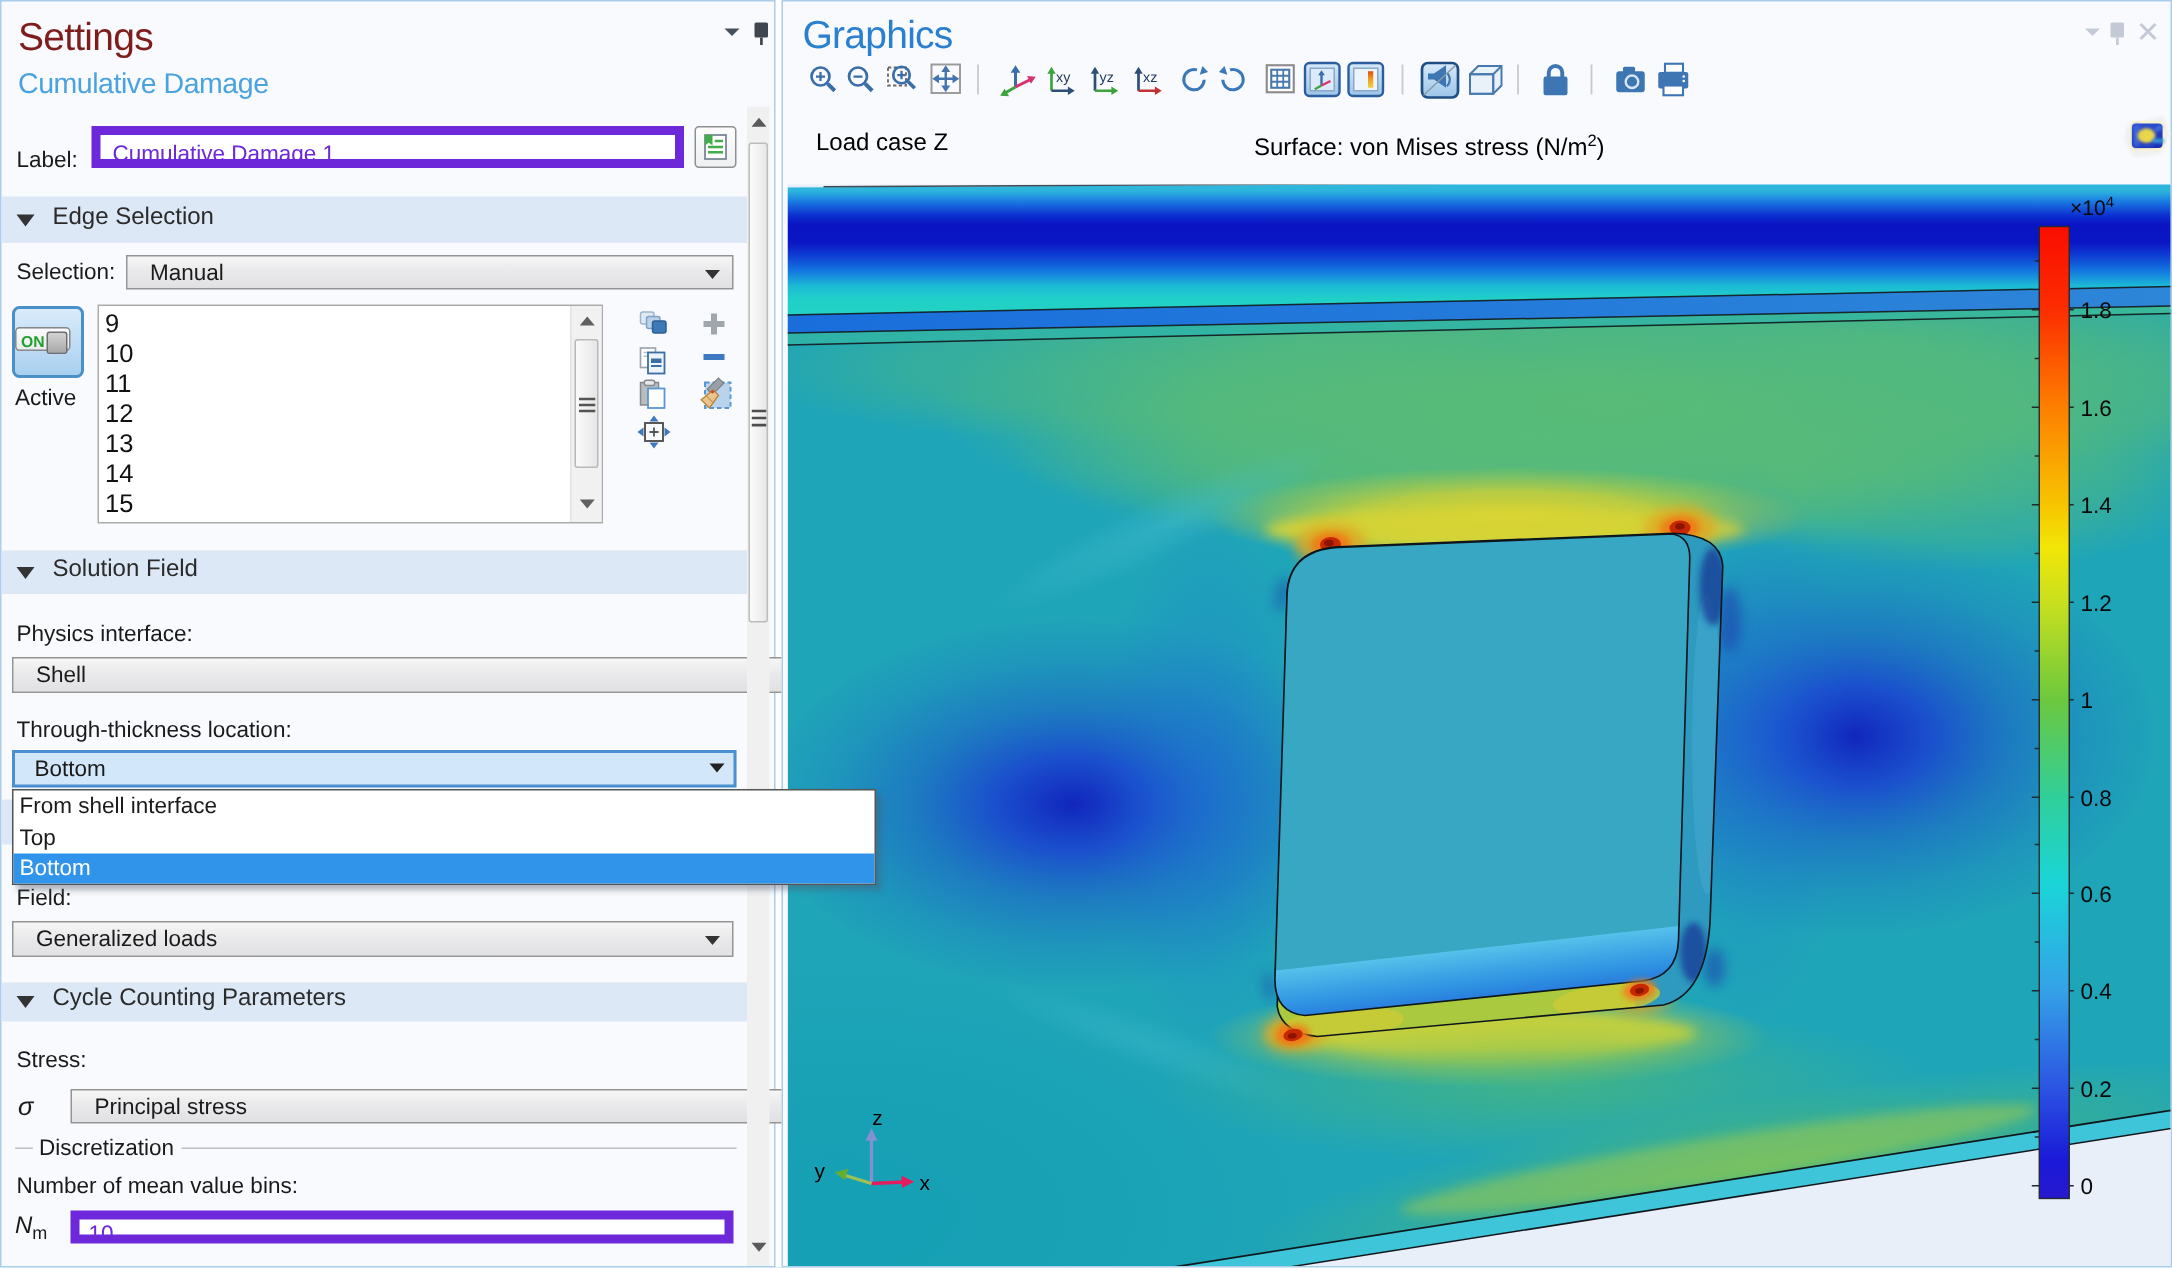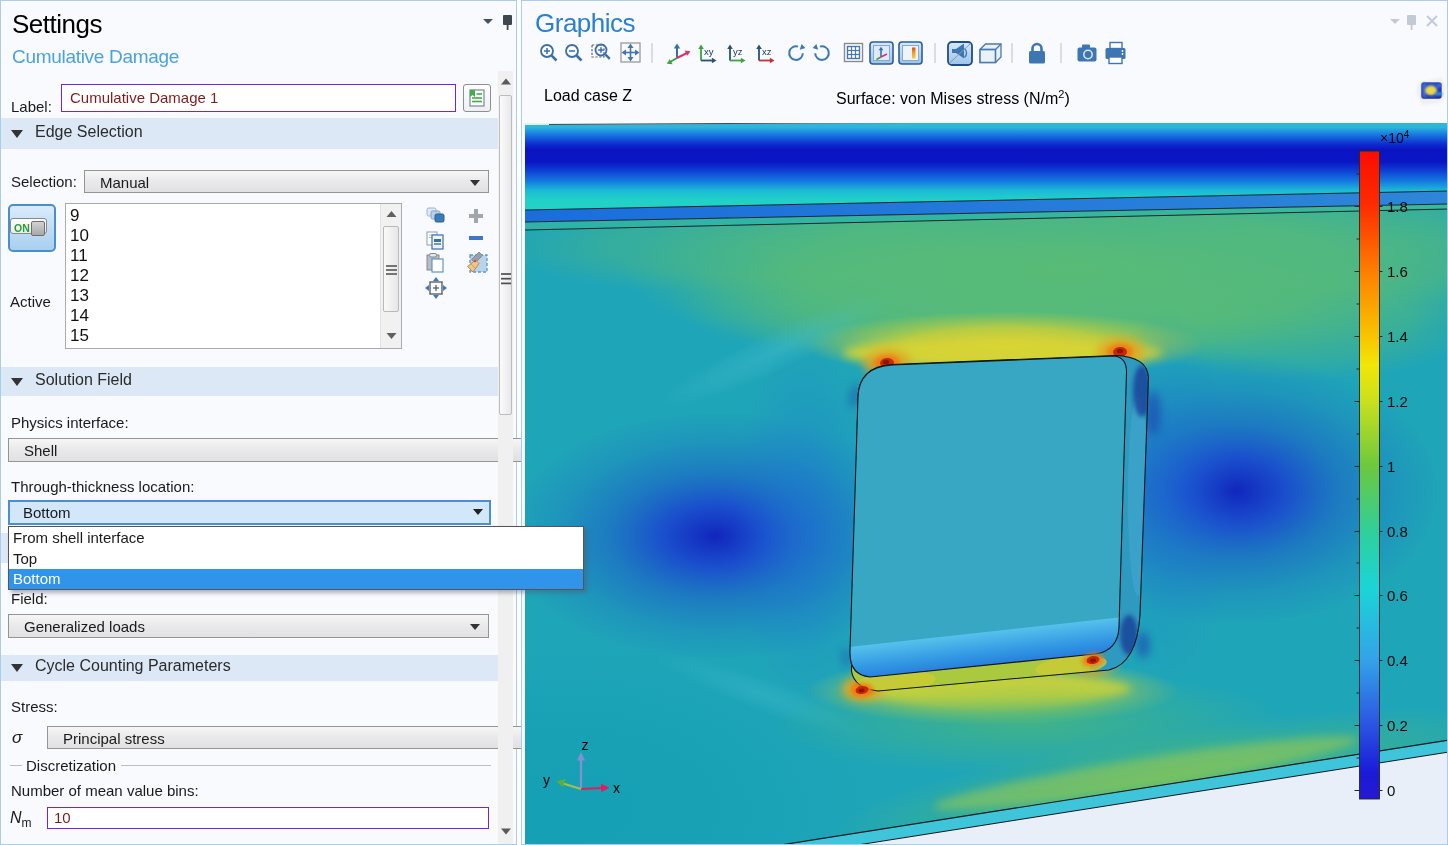--- a/index.html
+++ b/index.html
@@ -2,24 +2,24 @@
 <html><head>
 <meta charset="utf-8">
 <style>
 * { margin:0; padding:0; box-sizing:border-box; }
 html,body { width:1448px; height:845px; overflow:hidden; background:#fff;
   font-family:"Liberation Sans", sans-serif; }
 #stage { position:relative; width:1448px; height:845px; background:#ffffff; }
 .panel { position:absolute; background:#f8fafd; border:1px solid #abcdea; }
 #left { left:0; top:0; width:517px; height:845px; }
 #right { left:521px; top:0; width:927px; height:845px; }
-.t-settings { position:absolute; left:11px; top:8px; font-size:26px; letter-spacing:-0.5px; color:#000000; }
+.t-settings { position:absolute; left:11px; top:8px; font-size:26px; letter-spacing:-0.5px; color:#7f1d1d; }
 .t-sub { position:absolute; left:11px; top:45px; font-size:19px; letter-spacing:-0.3px; color:#4aa3de; }
 .lbl { position:absolute; font-size:15px; color:#1a1a1a; white-space:nowrap; }
-.inp { position:absolute; background:#fff; border:1px solid #6d28d9; font-size:15px; color:#7f1d1d; }
+.inp { position:absolute; background:#fff; border:6px solid #6d28d9; font-size:15px; color:#6d28d9; }
 .secbar { position:absolute; left:0; width:497px; background:#dce8f6; }
 .secbar .tri { position:absolute; left:10px; width:0; height:0; border-left:6px solid transparent; border-right:6px solid transparent; border-top:8px solid #333; }
 .secbar .st { position:absolute; left:34px; font-size:16px; color:#2b2b2b; }
 .combo { position:absolute; border:1px solid #949494; background:linear-gradient(#f6f6f6,#eaeaec 45%,#e1e1e4); }
 .combo .ct { position:absolute; left:15px; top:50%; transform:translateY(-50%); font-size:15px; color:#1a1a1a; white-space:nowrap;}
 .combo .arr { position:absolute; right:8px; top:50%; margin-top:-2px; width:0; height:0; border-left:5px solid transparent; border-right:5px solid transparent; border-top:6px solid #333; }
 .gt { position:absolute; font-size:16px; color:#000; white-space:nowrap; }
 </style>
 </head>
 <body>
@@ -44,37 +44,37 @@
         <rect x="6" y="5" width="14" height="16" fill="#fff" stroke="#7a8894" stroke-width="1.2"></rect>
         <path d="M6 5 h5 v7 l-2.5 -2 l-2.5 2 Z" fill="#3fae49"></path>
         <g stroke="#3fae49" stroke-width="1.6">
             <line x1="12.5" y1="9" x2="18" y2="9"></line>
             <line x1="8" y1="13" x2="18" y2="13"></line>
             <line x1="8" y1="16.5" x2="18" y2="16.5"></line>
           </g>
       </svg>
     </div>
 
-    <div class="secbar" style="top:117px; height:31px;">
+    <div class="secbar" style="top:130px; height:31px;">
         <div class="tri" style="top:12px"></div>
         <div class="st" style="top:5px">Edge Selection</div>
       </div>
     <div class="lbl" style="left:10px; top:172px;">Selection:</div>
     <div class="combo" style="left:83px; top:169px; width:405px; height:23px;">
         <div class="ct">Manual</div>
         <div class="arr"></div>
       </div>
 
     <div style="position:absolute; left:7px; top:203px; width:48px; height:48px; border:2px solid #4a90c8; border-radius:5px; background:linear-gradient(#d9ebfb,#a9cfef);">
       <div style="position:absolute; left:0; top:12px; width:37px; height:16px; border:1px solid #898989; border-radius:3px; background:linear-gradient(#fbfbfb,#ececec);">
         <span style="position:absolute; left:3px; top:3px; font-size:10.5px; font-weight:bold; color:#22a033;">ON</span>
         <div style="position:absolute; right:1.5px; top:1.5px; width:14px; height:15px; border:1px solid #6f6f6f; border-radius:2px; background:linear-gradient(#d2d2d2,#a8a8a8);"></div>
       </div>
     </div>
-    <div class="lbl" style="left:9px; top:256px;margin-top:36px;">Active</div>
+    <div class="lbl" style="left:9px; top:256px;">Active</div>
 
     <div style="position:absolute; left:64px; top:202px; width:337px; height:146px; background:#fff; border:1px solid #ababab;">
       <div style="position:absolute; left:4px; top:2px; font-size:17px; color:#111; line-height:20px;">9<br>10<br>11<br>12<br>13<br>14<br>15</div>
 
       <div style="position:absolute; right:0; top:0; width:21px; height:144px; background:#f1f1f2; border-left:1px solid #e2e2e2;">
         <svg style="position:absolute;left:5px;top:6px" width="11" height="8">
             <path d="M0.5 7 L5.5 1 L10.5 7 Z" fill="#606060"></path>
           </svg>
         <div style="position:absolute; left:2px; top:22px; width:16px; height:86px; border:1px solid #b9b9b9; border-radius:2px; background:linear-gradient(90deg,#fafafa,#e6e6e8);">
           <svg style="position:absolute;left:2px;top:37px" width="11" height="12">

